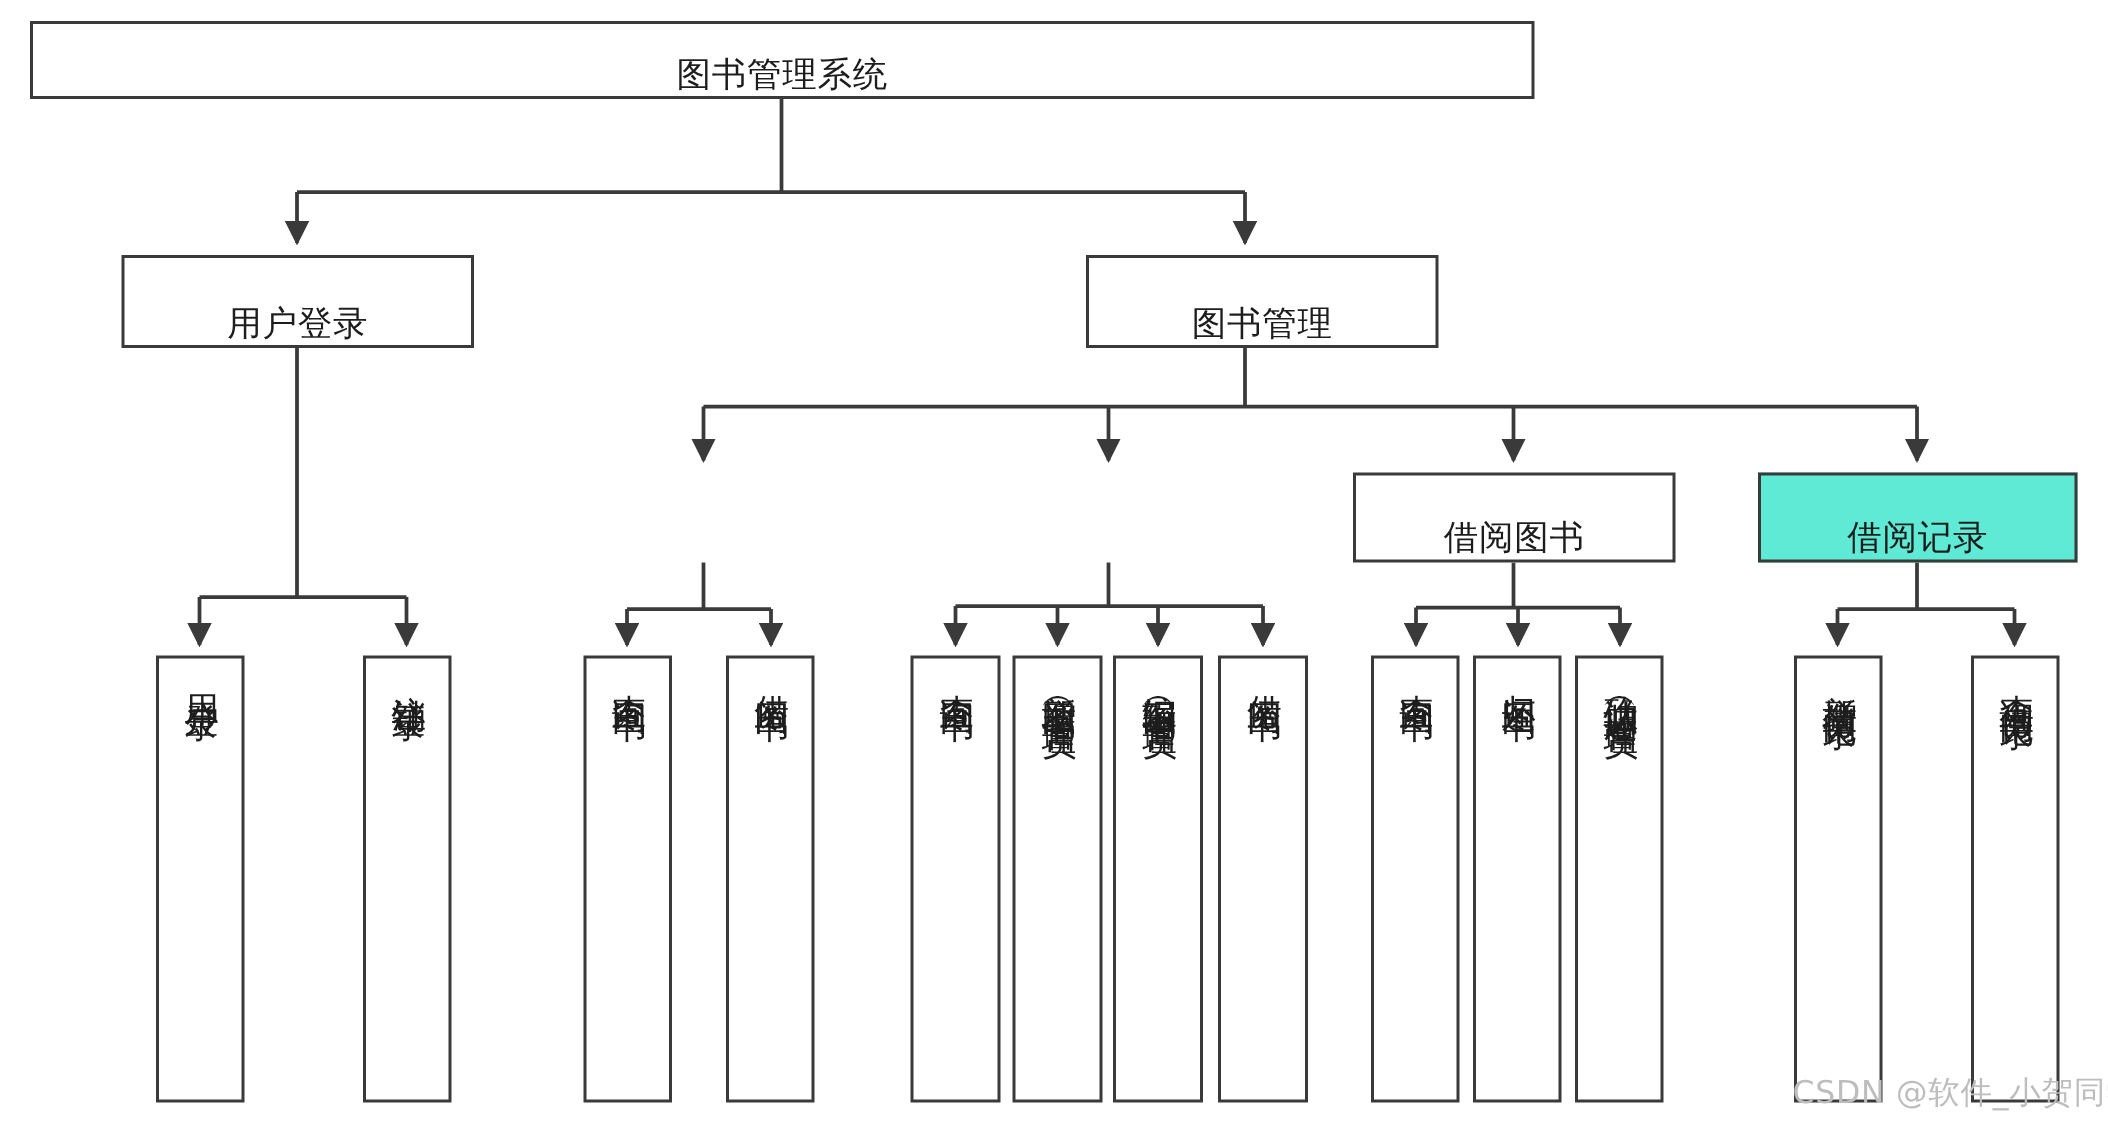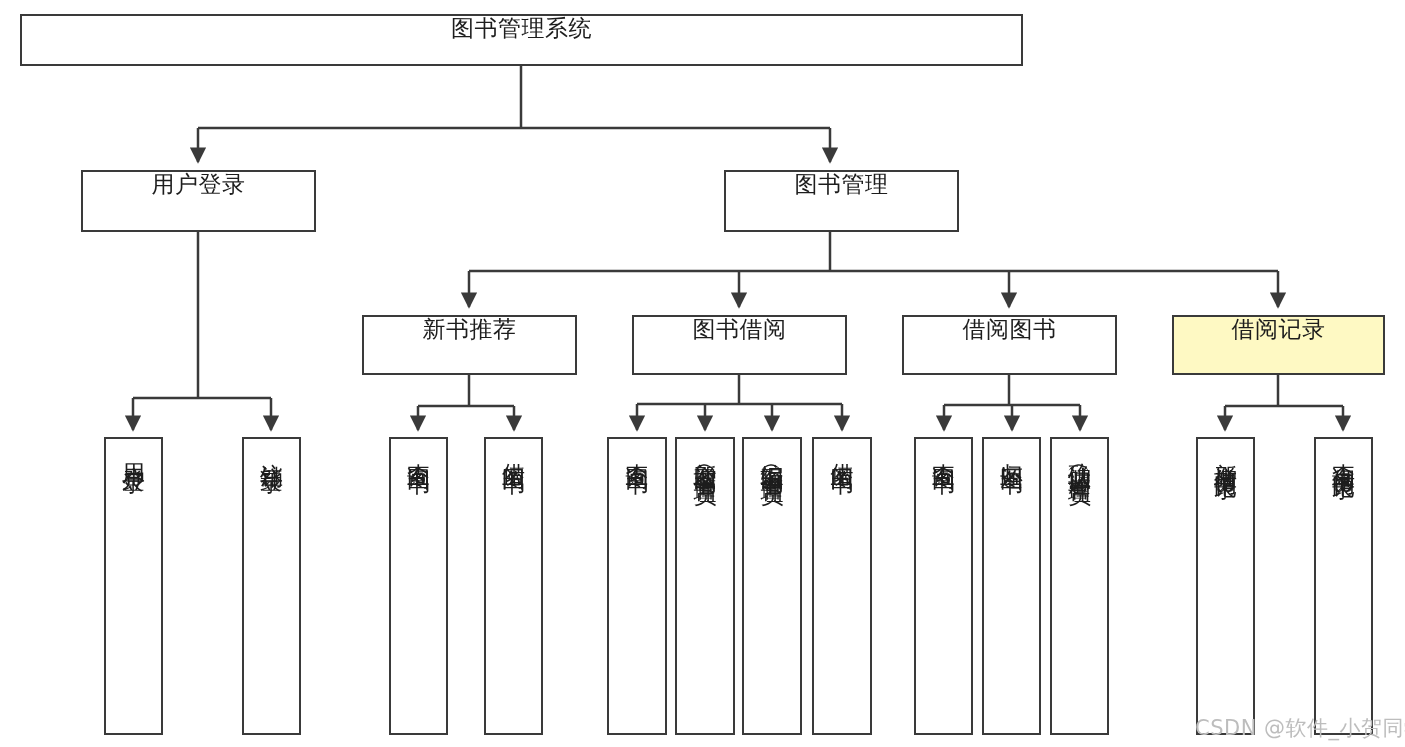--- a/index.html
+++ b/index.html
@@ -20,21 +20,21 @@
     left: 0; top: 0;
     width: 1405px;
     height: 747px;
   }
   .node {
     position: absolute;
     box-sizing: border-box;
     border: 2.5px solid #3a3a3a;
     background: #ffffff;
     display: flex;
-    align-items: flex-start;
+    align-items: flex-end;
     justify-content: center;
     color: #1d1d1d;
   }
   .node .label {
     text-align: center;
     line-height: 1.12;
     letter-spacing: 0.5px;
   }
   .node.horizontal .label {
     font-size: 23px;
@@ -118,30 +118,24 @@
     <span class="label">图书管理系统</span>
   </div>
 
   <div class="node horizontal" style="left: 81px; top: 170px; width: 235px; height: 62px; border-color: rgb(58, 58, 58); background: rgb(255, 255, 255); color: rgb(29, 29, 29);">
     <span class="label">用户登录</span>
   </div>
   <div class="node horizontal" style="left: 712px; top: 170px; width: 235px; height: 62px; border-color: rgb(58, 58, 58); background: rgb(255, 255, 255); color: rgb(29, 29, 29); margin-left: 12px;">
     <span class="label">图书管理</span>
   </div>
 
-  <div class="node horizontal" style="left: 362px; top: 315px; width: 215px; height: 60px; border-color: rgb(58, 58, 58); background: rgb(255, 255, 255); color: rgb(29, 29, 29);">
-    <span class="label">新书推荐</span>
-  </div>
-  <div class="node horizontal" style="left: 632px; top: 315px; width: 215px; height: 60px; border-color: rgb(58, 58, 58); background: rgb(255, 255, 255); color: rgb(29, 29, 29);">
-    <span class="label">图书借阅</span>
-  </div>
   <div class="node horizontal" style="left: 902px; top: 315px; width: 215px; height: 60px; border-color: rgb(58, 58, 58); background: rgb(255, 255, 255); color: rgb(29, 29, 29);">
     <span class="label">借阅图书</span>
   </div>
-  <div class="node horizontal" style="left: 1172px; top: 315px; width: 213px; height: 60px; border-color: rgb(58, 58, 58); background: #fef9c3; color: rgb(29, 29, 29);">
+  <div class="node horizontal" style="left: 1172px; top: 315px; width: 213px; height: 60px; border-color: rgb(58, 58, 58); background: #5eead4; color: rgb(29, 29, 29);">
     <span class="label">借阅记录</span>
   </div>
 
   <div class="node vertical" style="left: 104px; top: 437px; width: 59px; height: 298px; border-color: rgb(58, 58, 58); background: rgb(255, 255, 255); color: rgb(29, 29, 29);">
     <span class="label">用户登录</span>
   </div>
   <div class="node vertical" style="left: 242px; top: 437px; width: 59px; height: 298px; border-color: rgb(58, 58, 58); background: rgb(255, 255, 255); color: rgb(29, 29, 29);">
     <span class="label">注销登录</span>
   </div>
   <div class="node vertical" style="left: 389px; top: 437px; width: 59px; height: 298px; border-color: rgb(58, 58, 58); background: rgb(255, 255, 255); color: rgb(29, 29, 29);">

